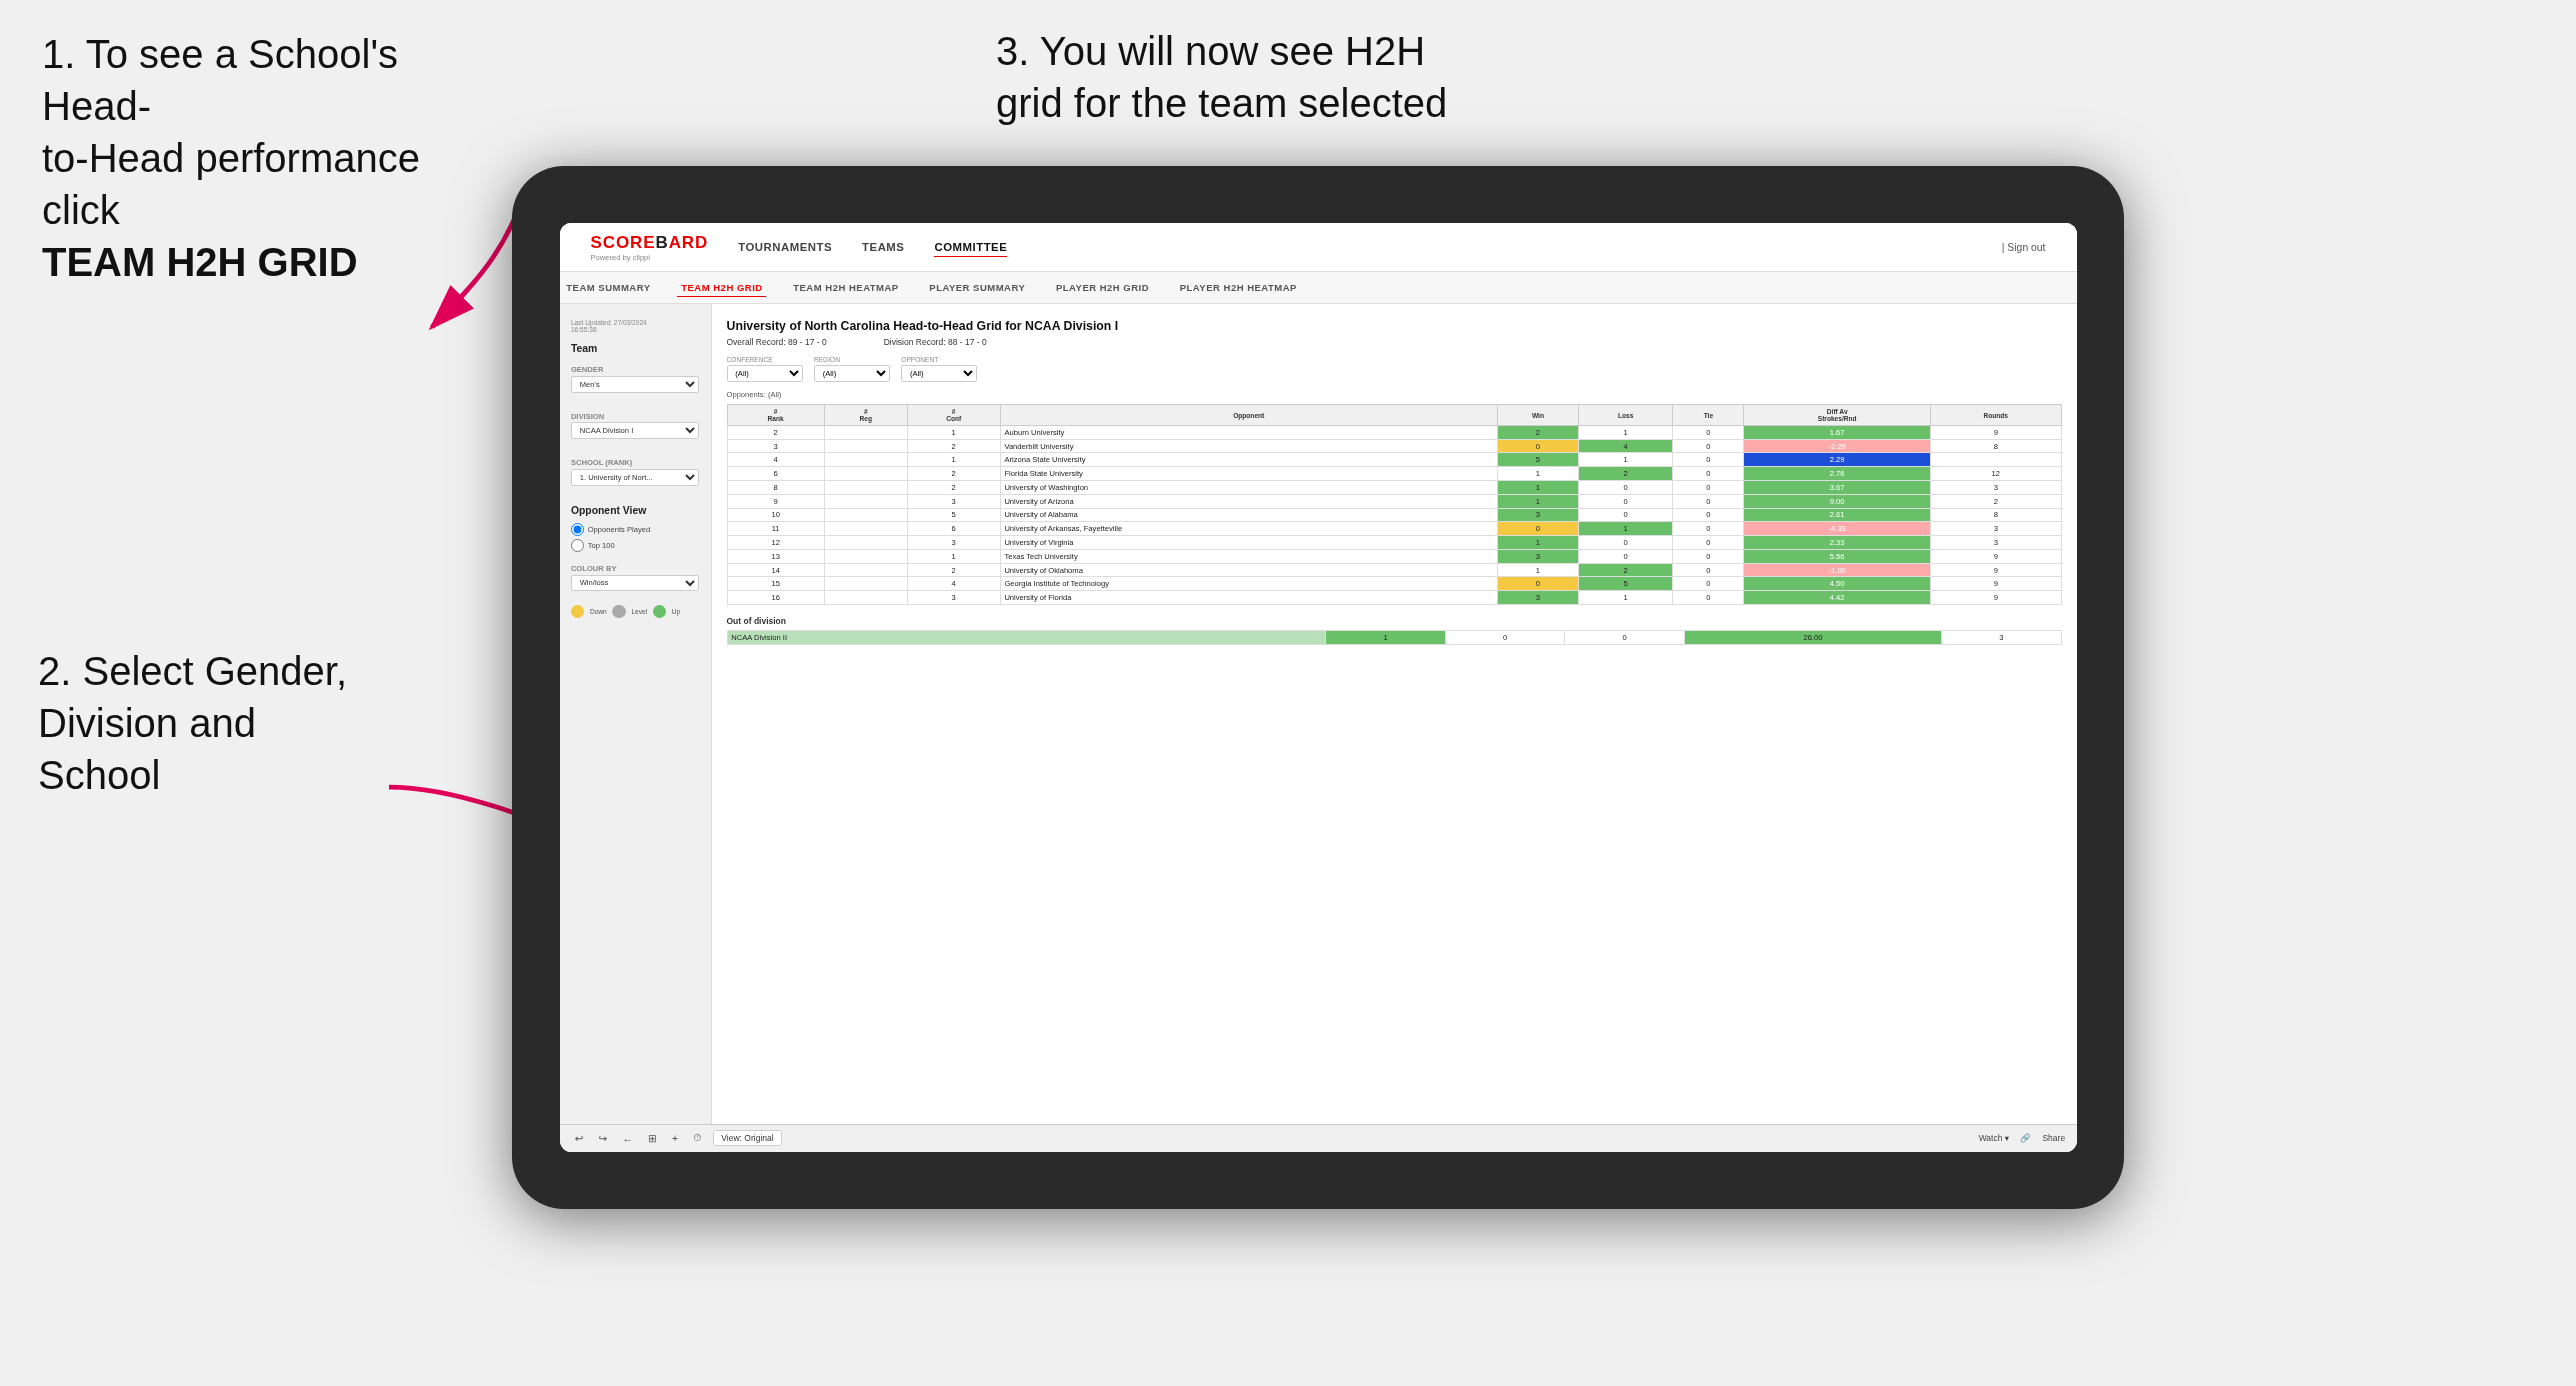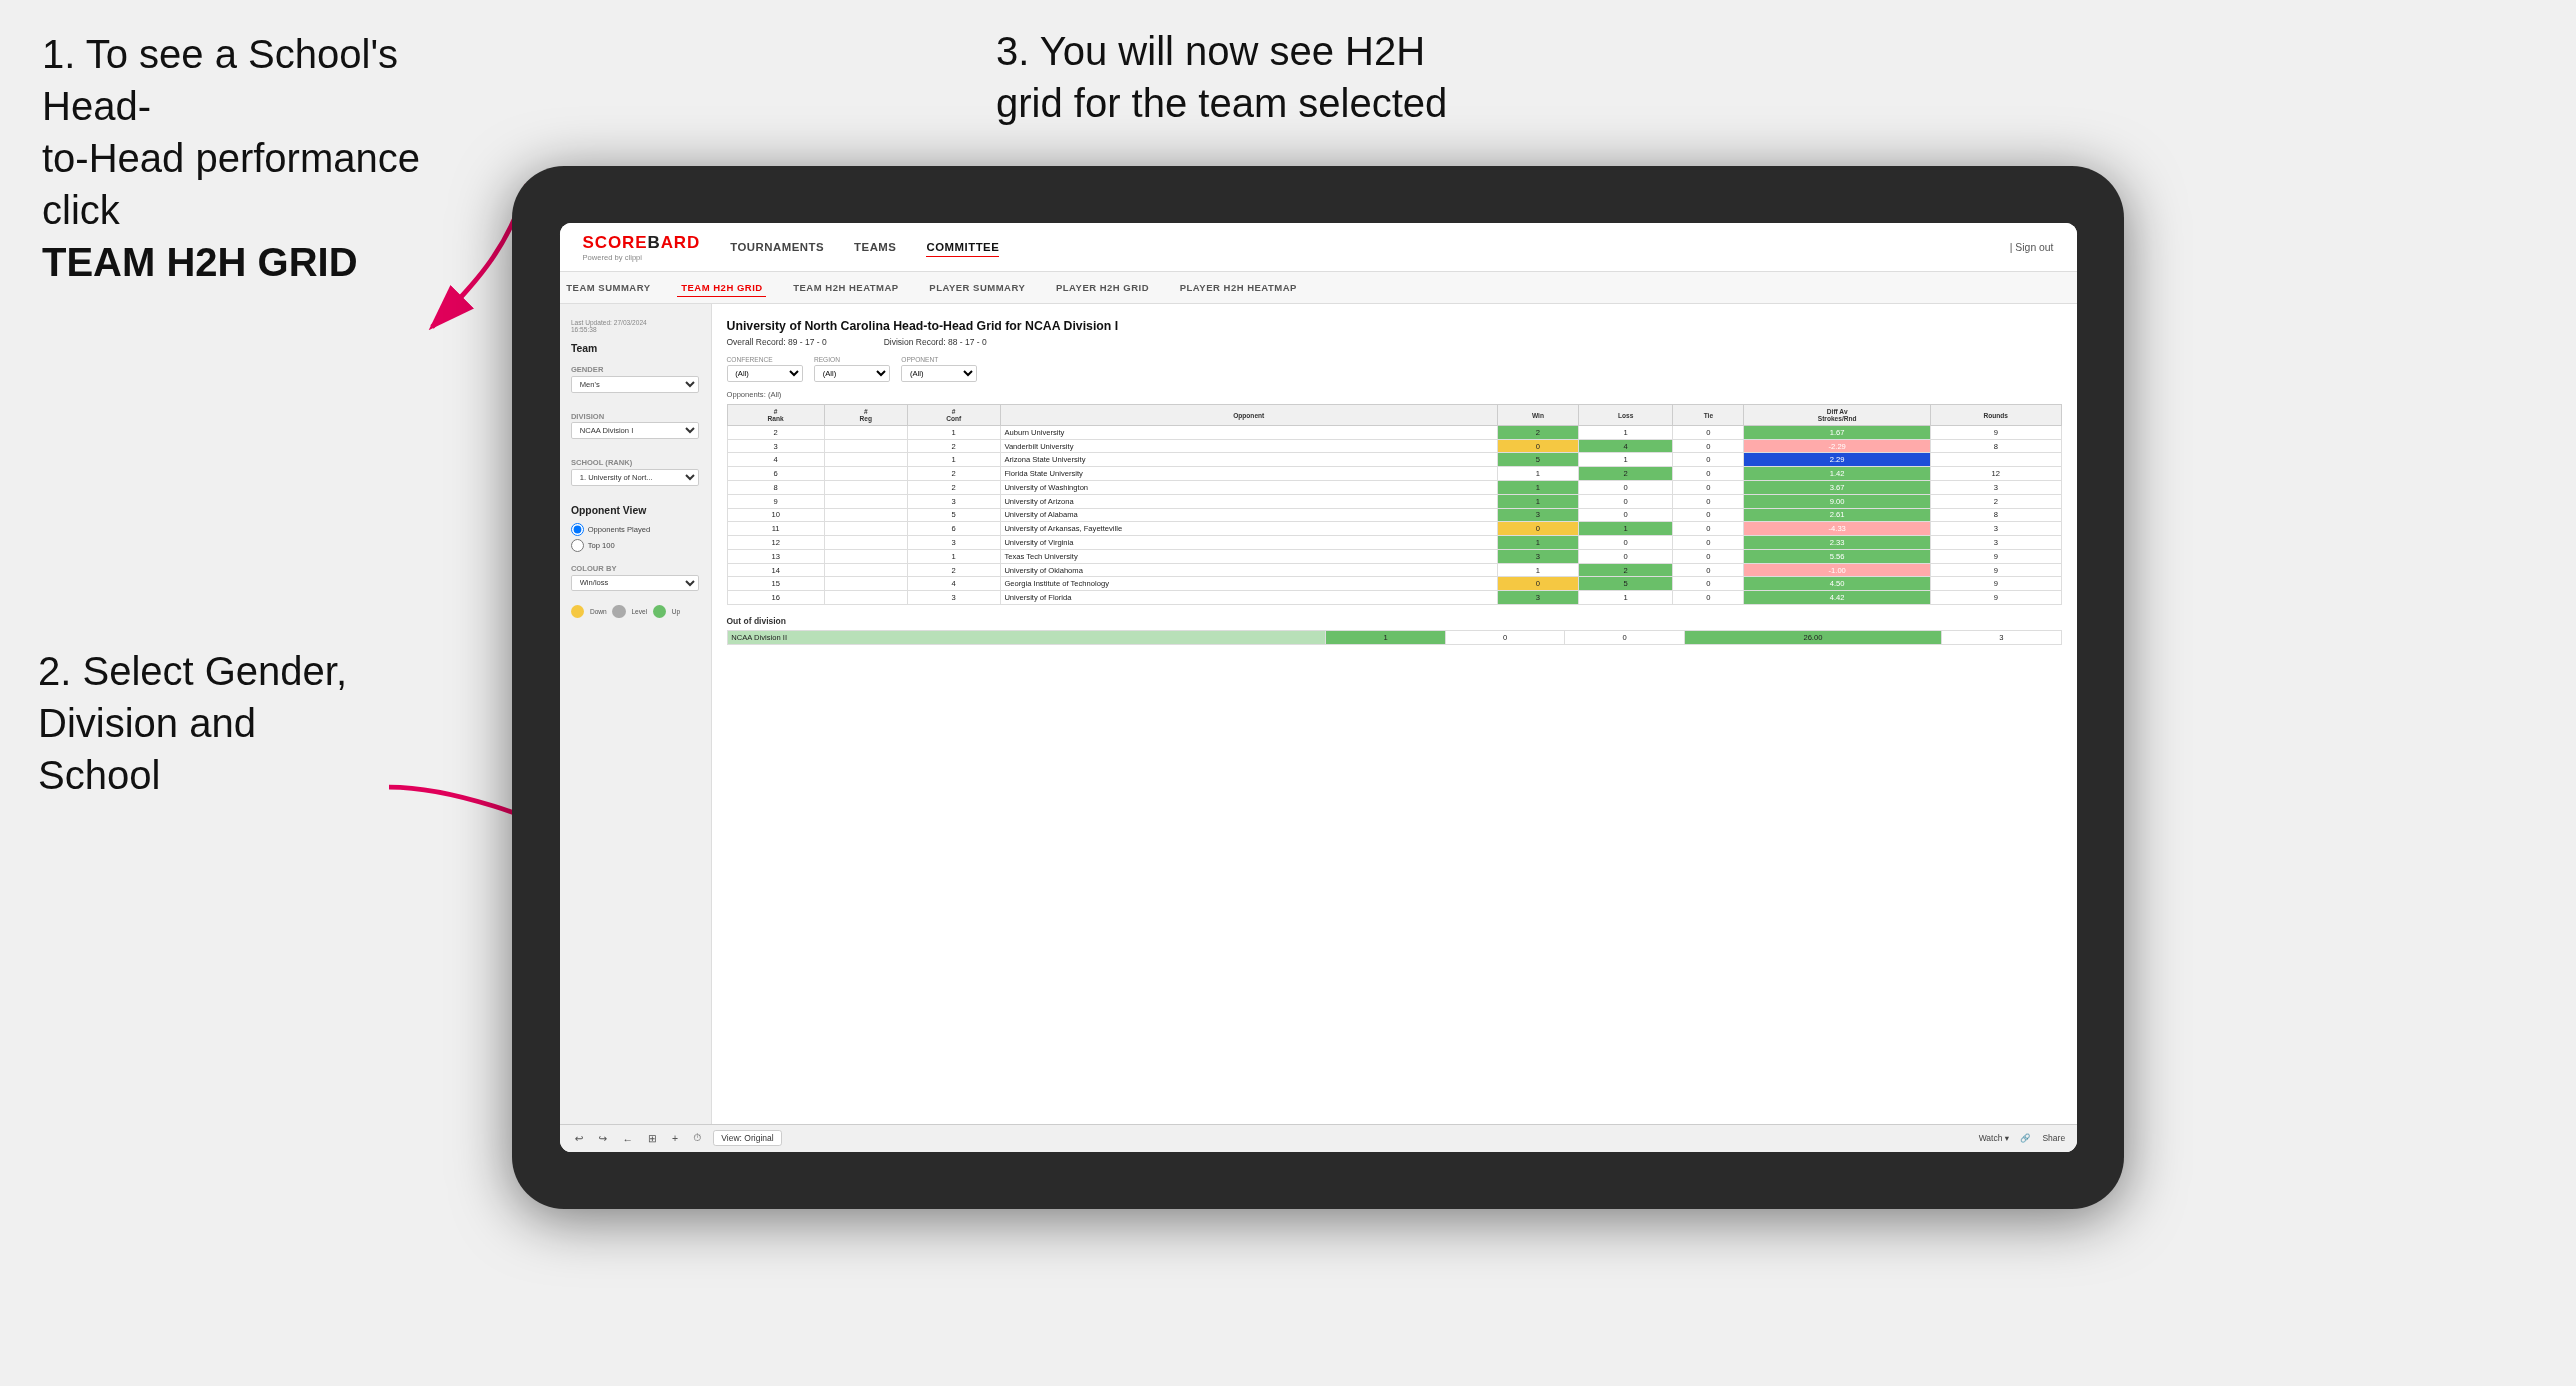--- a/index.html
+++ b/index.html
@@ -71,21 +71,21 @@
       display: flex;
       flex-direction: column;
     }
 
     
     .app-navbar {
       display: flex;
       align-items: center;
       background: #fff;
       border-bottom: 0.9px solid #ddd;
-      padding: 0 23px;
+      padding: 0 31px;
       height: 49px;
       flex-shrink: 0;
     }
     .logo-area {
       display: flex;
       flex-direction: column;
       margin-right: 30px;
     }
     .logo-text {
       font-size: 17px;
@@ -512,21 +512,21 @@
       <td></td>
     </tr>
               <tr>
       <td>6</td>
       <td></td>
       <td>2</td>
       <td class="left">Florida State University</td>
       <td class="">1</td>
       <td class="cell-green">2</td>
       <td>0</td>
-      <td style="background:#6abf69; color:#fff;">1.42</td>
+      <td style="background:#6abf69; color:#fff;">2.76</td>
       <td>12</td>
     </tr>
               <tr>
       <td>8</td>
       <td></td>
       <td>2</td>
       <td class="left">University of Washington</td>
       <td class="cell-green">1</td>
       <td class="">0</td>
       <td>0</td>

